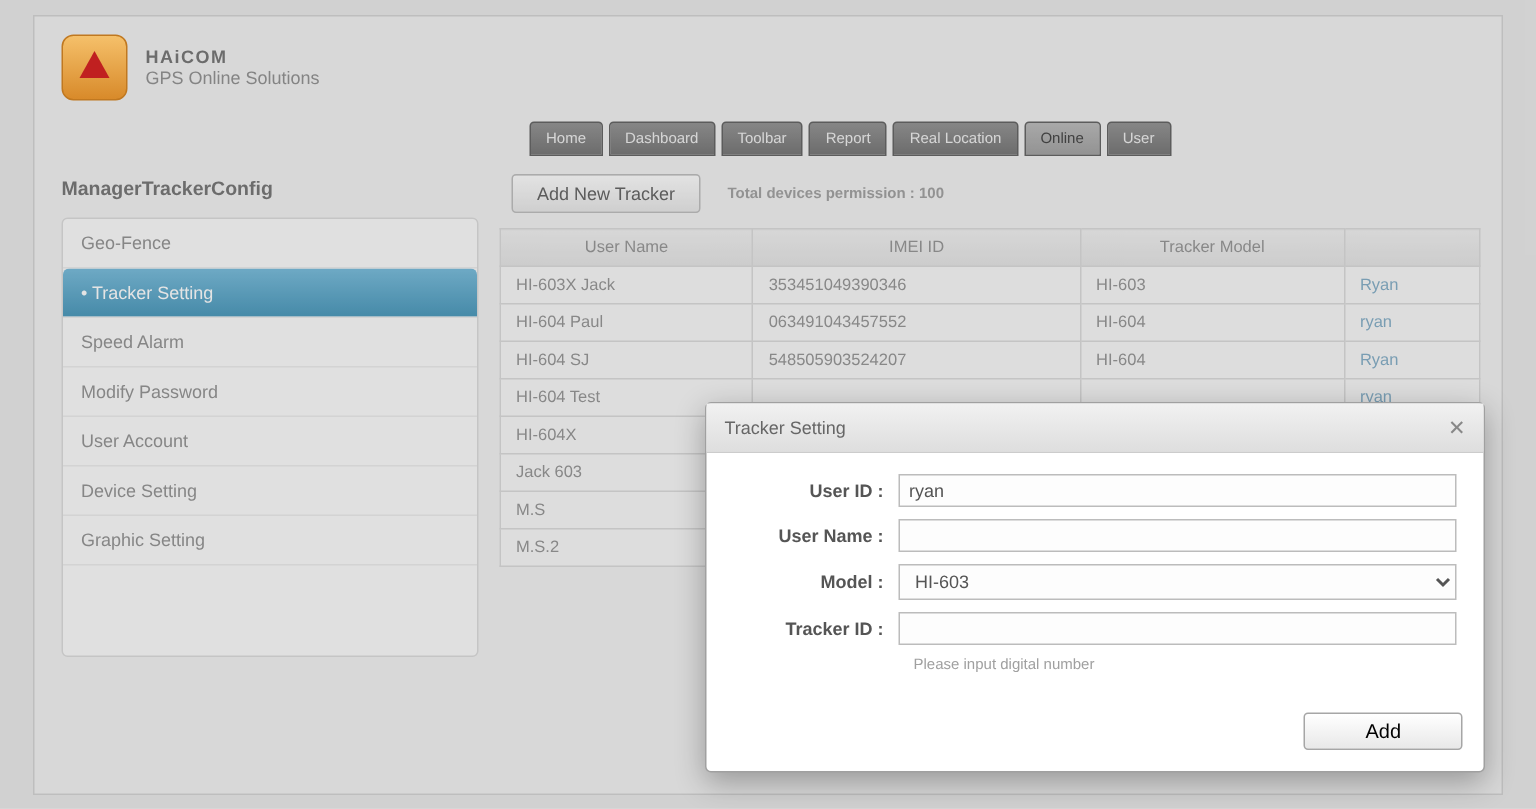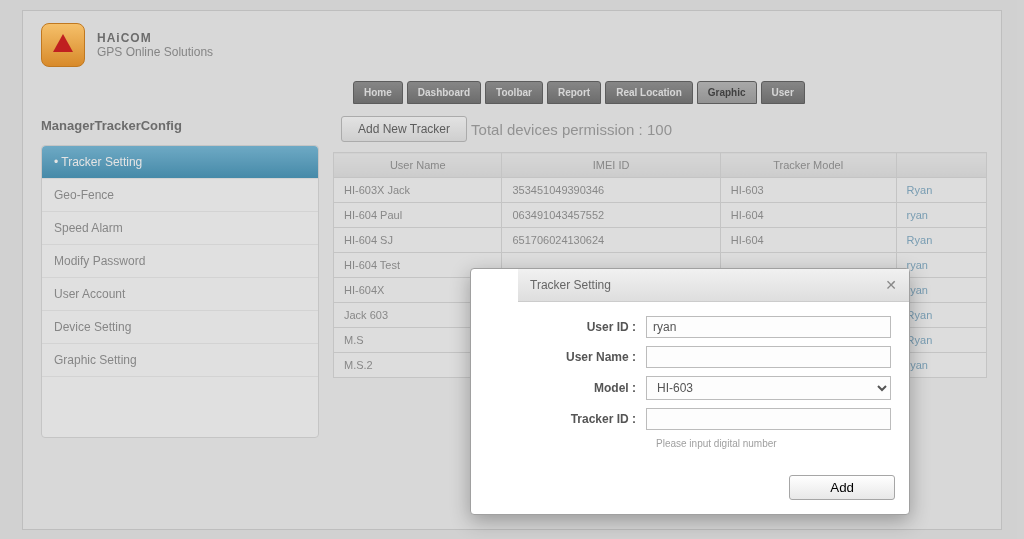--- a/index.html
+++ b/index.html
@@ -50,21 +50,20 @@
   display: flex;
   gap: 4px;
 }
 .tab {
   background: linear-gradient(#8a8a8a, #6a6a6a);
   color: #eee;
   font-size: 10px;
   padding: 5px 10px;
   border-radius: 3px 3px 0 0;
   border: 1px solid #555;
-  font-weight: bold;
 }
 .tab.active { background: linear-gradient(#b5b5b5, #9a9a9a); color: #333; }
 .body-row { display: flex; }
 .sidebar {
   width: 310px;
   padding: 4px 14px 14px 18px;
 }
 .bc {
   font-size: 13px; color: #6a6a6a; font-weight: bold;
   padding: 10px 0 12px 0;
@@ -84,33 +83,33 @@
 .side-item.active {
   background: linear-gradient(#6cb6d8, #3a8fb5);
   color: #fff;
   border-radius: 4px 4px 0 0;
 }
 .content {
   flex: 1;
   padding: 4px 14px 0 0;
 }
 .toolbar {
-  display: flex; align-items: center; gap: 4px;
+  display: flex; align-items: center; gap: 18px;
   padding: 8px 0 10px 8px;
 }
 .btn {
   background: linear-gradient(#fdfdfd, #e5e5e5);
   border: 1px solid #b8b8b8;
   border-radius: 3px;
   padding: 5px 16px;
   font-size: 12px;
   color: #555;
   cursor: pointer;
 }
-.hint { font-size: 15px; color: #999; }
+.hint { font-size: 10px; color: #999; font-weight: bold; }
 .table {
   width: 100%;
   border-collapse: collapse;
   background: #f7f7f7;
 }
 .table th, .table td {
   border: 1px solid #d8d8d8;
   padding: 6px 10px;
   font-size: 11px;
   color: #8c8c8c;
@@ -126,27 +125,26 @@
 .dim-layer {
   position: absolute;
   top: 0; left: 0;
   width: 1024px; height: 539px;
   background: rgba(120,120,120,0.2);
   pointer-events: none;
 }
 .dialog {
   position: absolute;
   left: 470px; top: 268px;
-  width: 440px;
+  width: 520px;
   background: #fff;
   border: 1px solid #a0a0a0;
   box-shadow: 0 6px 20px rgba(0,0,0,.3);
   border-radius: 4px;
   font-size: 12px;
-  padding-left: 47px;
 }
 .dlg-title {
   background: linear-gradient(#f1f1f1, #dedede);
   border-bottom: 1px solid #ccc;
   padding: 8px 12px;
   display: flex; justify-content: space-between; align-items: center;
   color: #666;
 }
 .dlg-close { cursor: pointer; color: #888; font-size: 14px; }
 .dlg-body { padding: 14px 18px 8px 18px; }
@@ -190,31 +188,31 @@
       <div class="brand-sub">GPS Online Solutions</div>
     </div>
   </div>
 
   <div class="tabs" id="tabs">
       <div class="tab">Home</div>
       <div class="tab">Dashboard</div>
       <div class="tab">Toolbar</div>
       <div class="tab">Report</div>
       <div class="tab">Real Location</div>
-      <div class="tab active">Graphic</div>
+      <div class="tab active">Online</div>
       <div class="tab">User</div>
     </div>
 
   <div class="body-row">
 
     <div class="sidebar">
       <div class="bc">ManagerTrackerConfig</div>
       <div class="side-list" id="sidelist">
+          <div class="side-item">Geo-Fence</div>
           <div class="side-item active">• Tracker Setting</div>
-          <div class="side-item">Geo-Fence</div>
           <div class="side-item">Speed Alarm</div>
           <div class="side-item">Modify Password</div>
           <div class="side-item">User Account</div>
           <div class="side-item">Device Setting</div>
           <div class="side-item">Graphic Setting</div>
         </div>
     </div>
 
     <div class="content">
       <div class="toolbar">
@@ -239,21 +237,21 @@
               <td>Ryan</td>
             </tr>
             <tr>
               <td>HI-604 Paul</td>
               <td>063491043457552</td>
               <td>HI-604</td>
               <td>ryan</td>
             </tr>
             <tr>
               <td>HI-604 SJ</td>
-              <td>651706024130624</td>
+              <td>548505903524207</td>
               <td>HI-604</td>
               <td>Ryan</td>
             </tr>
             <tr>
               <td>HI-604 Test</td>
               <td></td>
               <td></td>
               <td>ryan</td>
             </tr>
             <tr>

